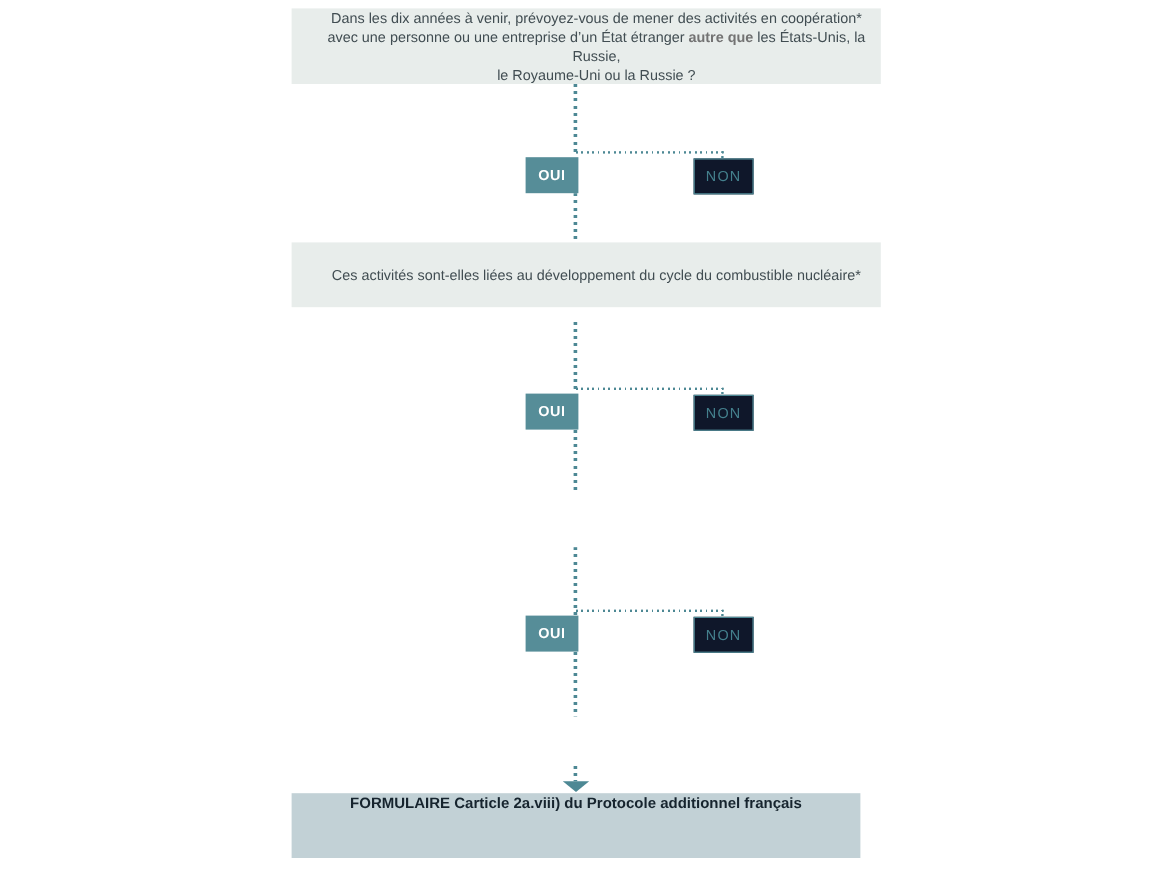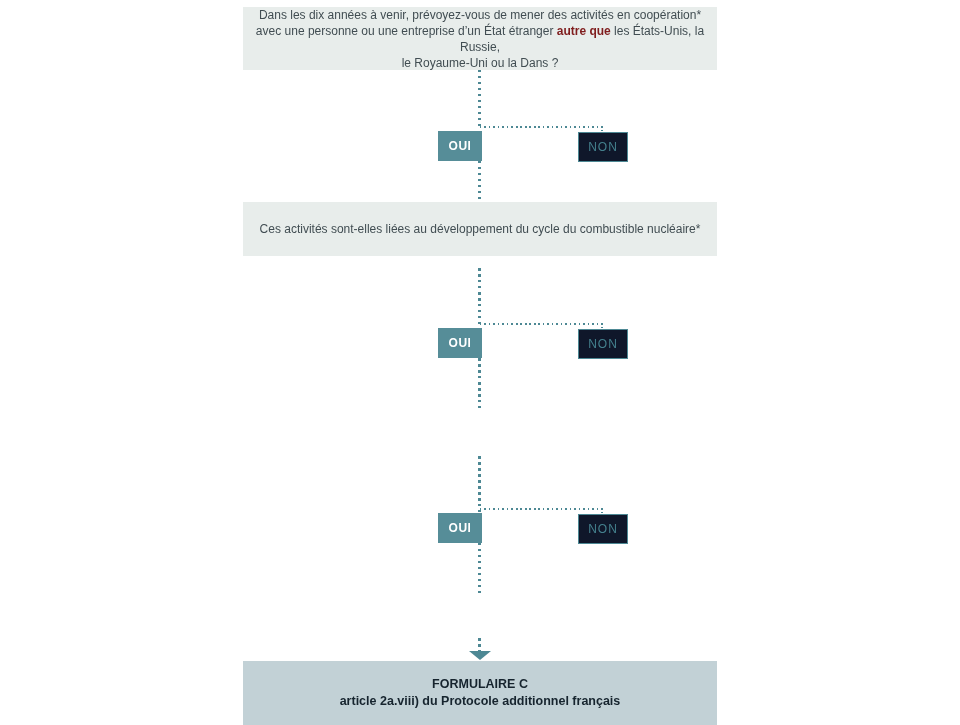--- a/index.html
+++ b/index.html
@@ -17,22 +17,23 @@
     left: 243px;
     width: 474px;
     background: #e8edeb;
     color: #414d52;
     font-size: 12px;
     line-height: 16px;
     display: flex;
     flex-direction: column;
     justify-content: center;
     text-align: center;
+    padding-left: 17px;
   }
-  .qbox b { font-weight: bold; color: #7f1d1d; }
+  .qbox b { font-weight: bold; color: #737373; }
   
   .vdots {
     position: absolute;
     left: 478px;
     width: 3px;
     background-image: repeating-linear-gradient(to bottom, #4d8894 0 2.5px, transparent 2.5px 6px);
   }
   .hdots {
     position: absolute;
     left: 480px;
@@ -106,41 +107,41 @@
     border-left: 11px solid transparent;
     border-right: 11px solid transparent;
     border-top: 9px solid #4d8894;
   }
   
   .formbox {
     position: absolute;
     left: 243px;
     top: 661px;
     width: 474px;
-    height: 64px;
+    height: 54px;
     background: #c2d1d6;
     color: #16242e;
     font-size: 12.5px;
     line-height: 17px;
     font-weight: bold;
     display: flex;
-    flex-direction: column;
+    flex-direction: row;
     justify-content: center;
     text-align: center;
   }
 </style>
 </head>
 <body>
 
 <div class="canvas">
 
   <div class="qbox" style="top:7px; height:63px;">
     <div><span>Dans les dix années à venir, prévoyez-vous de mener des activités en coopération*</span></div>
     <div><span>avec une personne ou une entreprise d’un État étranger </span><b>autre que</b><span> les États-Unis, la Russie,</span></div>
-    <div><span>le Royaume-Uni ou la Dans ?</span></div>
+    <div><span>le Royaume-Uni ou la Russie ?</span></div>
   </div>
 
   <div class="vdots" style="top:70px; height:57px;"></div>
   <div class="hdots" style="top:126px;"></div>
   <div class="drop" style="top:126px;"></div>
 
   <div class="btn-oui" style="top:131px;">OUI</div>
   <div class="btn-non" style="top:132px;">NON</div>
 
   <div class="vdots" style="top:161px; height:53px;"></div>

